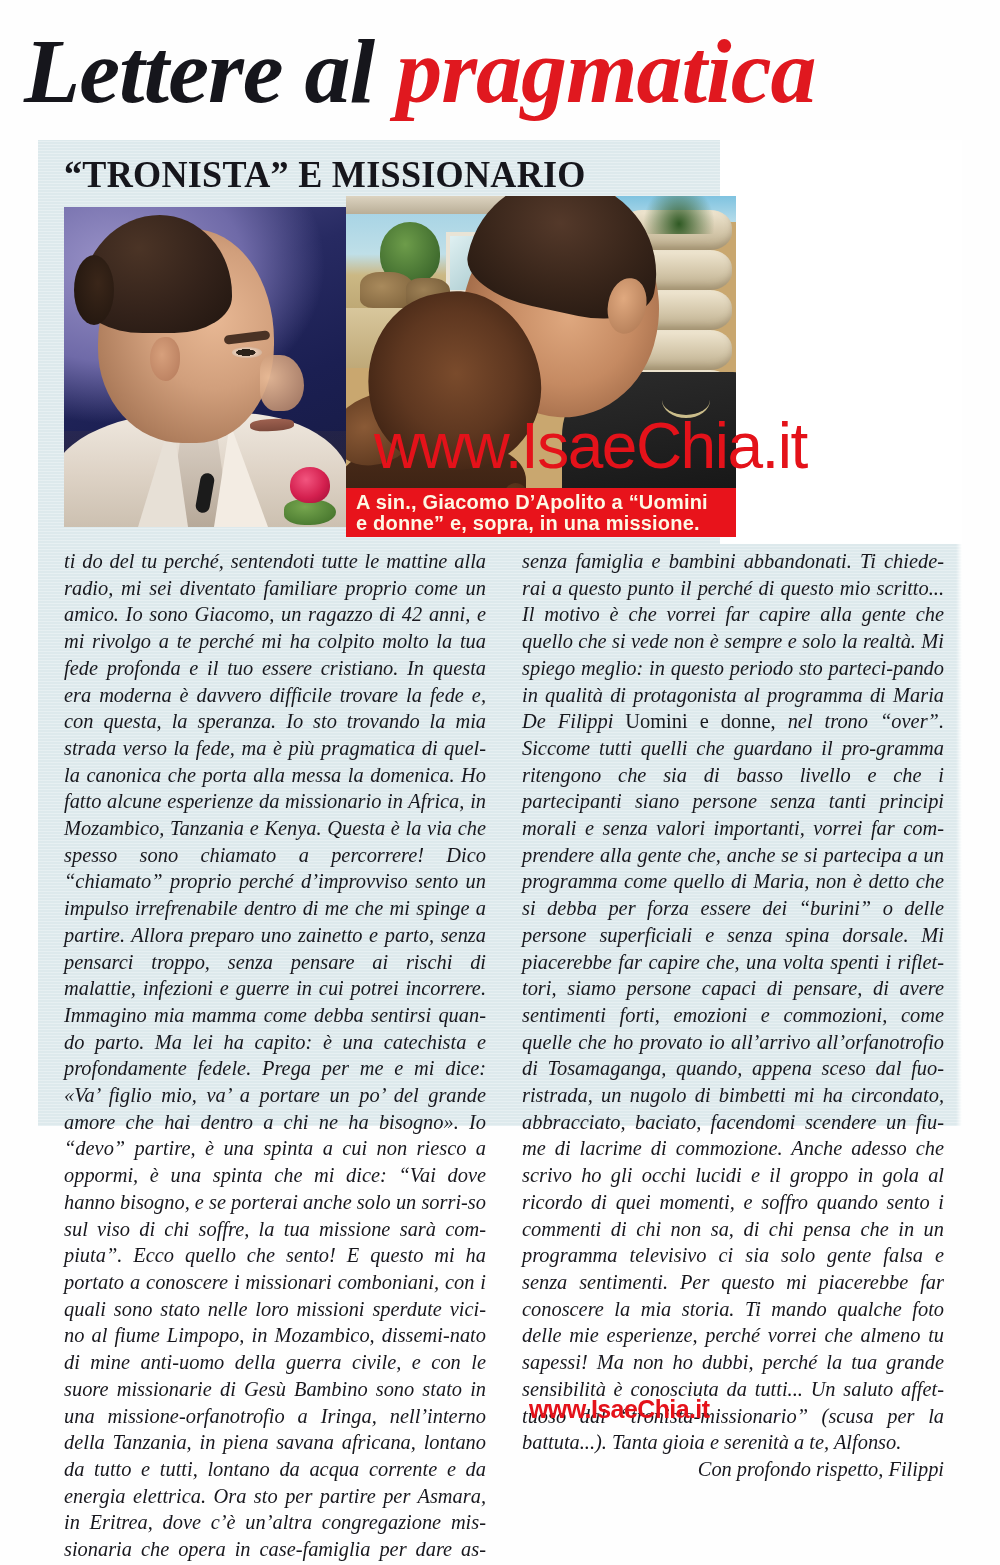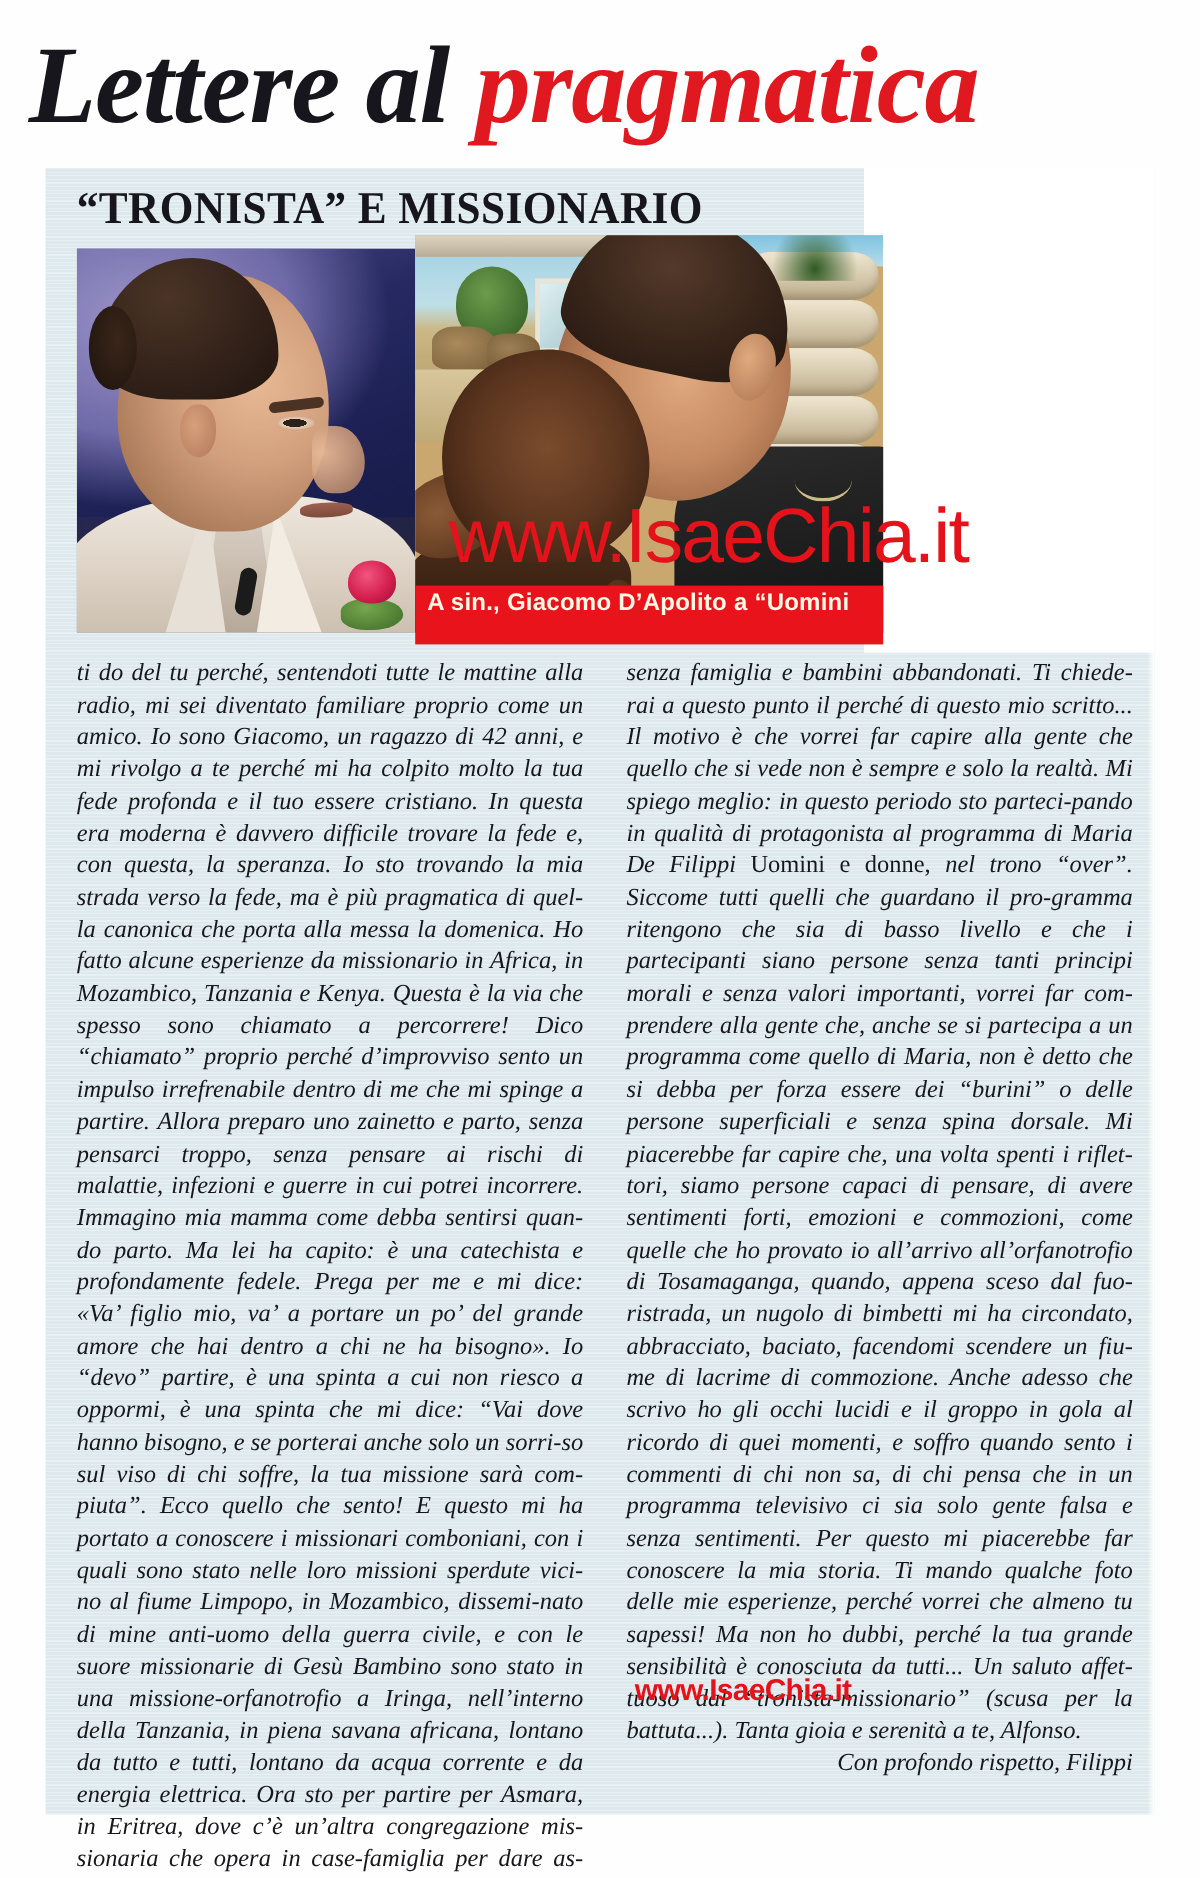--- a/index.html
+++ b/index.html
@@ -29,21 +29,21 @@
     white-space: nowrap;
     letter-spacing: -1px;
   }
   .masthead .mh-black { color: #16161c; margin-top: 20px; }
   .masthead .mh-red   { color: #e0181f; }
 
   
   .panel {
     position: absolute;
     left: 38px; top: 140px;
-    width: 924px; height: 1372px;
+    width: 924px; height: 986px;
     background: #dde9ec;
     background-image:
       repeating-linear-gradient(0deg, rgba(255,255,255,.30) 0 1px, rgba(0,0,0,0) 1px 3px);
   }
   
   .panel-white-block {
     position: absolute;
     left: 682px; top: 0px;
     width: 242px; height: 404px;
     background: #ffffff;
@@ -422,20 +422,21 @@
         <div class="child-body"></div>
         <div class="child-arm"></div>
         <div class="child-head">
           <div class="child-ear"></div>
         </div>
       </div>
     </div>
 
     <div class="caption-box">
       <div class="cap-line">A sin., Giacomo D’Apolito a “Uomini</div>
+      <div class="cap-line">e donne” e, sopra, in una missione.</div>
     </div>
 
     <div class="columns">
 
       <div class="col col-left">
         <p>ti do del tu perché, sentendoti tutte le mattine alla radio, mi sei diventato familiare proprio come un amico. Io sono Giacomo, un ragazzo di 42 anni, e mi rivolgo a te perché mi ha colpito molto la tua fede profonda e il tuo essere cristiano. In questa era moderna è davvero difficile trovare la fede e, con questa, la speranza. Io sto trovando la mia strada verso la fede, ma è più pragmatica di quel-la canonica che porta alla messa la domenica. Ho fatto alcune esperienze da missionario in Africa, in Mozambico, Tanzania e Kenya. Questa è la via che spesso sono chiamato a percorrere! Dico “chiamato” proprio perché d’improvviso sento un impulso irrefrenabile dentro di me che mi spinge a partire. Allora preparo uno zainetto e parto, senza pensarci troppo, senza pensare ai rischi di malattie, infezioni e guerre in cui potrei incorrere. Immagino mia mamma come debba sentirsi quan-do parto. Ma lei ha capito: è una catechista e profondamente fedele. Prega per me e mi dice: «Va’ figlio mio, va’ a portare un po’ del grande amore che hai dentro a chi ne ha bisogno». Io “devo” partire, è una spinta a cui non riesco a oppormi, è una spinta che mi dice: “Vai dove hanno bisogno, e se porterai anche solo un sorri-so sul viso di chi soffre, la tua missione sarà com-piuta”. Ecco quello che sento! E questo mi ha portato a conoscere i missionari comboniani, con i quali sono stato nelle loro missioni sperdute vici-no al fiume Limpopo, in Mozambico, dissemi-nato di mine anti-uomo della guerra civile, e con le suore missionarie di Gesù Bambino sono stato in una missione-orfanotrofio a Iringa, nell’interno della Tanzania, in piena savana africana, lontano da tutto e tutti, lontano da acqua corrente e da energia elettrica. Ora sto per partire per Asmara, in Eritrea, dove c’è un’altra congregazione mis-sionaria che opera in case-famiglia per dare as-sistenza e supporto a donne violentate, anziani</p>
       </div>
 
       <div class="col col-right">
         <p><span>senza famiglia e bambini abbandonati. Ti chiede-rai a questo punto il perché di questo mio scritto... Il motivo è che vorrei far capire alla gente che quello che si vede non è sempre e solo la realtà. Mi spiego meglio: in questo periodo sto parteci-pando in qualità di protagonista al programma di Maria De Filippi </span><span class="roman">Uomini e donne,</span><span> nel trono “over”. Siccome tutti quelli che guardano il pro-gramma ritengono che sia di basso livello e che i partecipanti siano persone senza tanti principi morali e senza valori importanti, vorrei far com-prendere alla gente che, anche se si partecipa a un programma come quello di Maria, non è detto che si debba per forza essere dei “burini” o delle persone superficiali e senza spina dorsale. Mi piacerebbe far capire che, una volta spenti i riflet-tori, siamo persone capaci di pensare, di avere sentimenti forti, emozioni e commozioni, come quelle che ho provato io all’arrivo all’orfanotrofio di Tosamaganga, quando, appena sceso dal fuo-ristrada, un nugolo di bimbetti mi ha circondato, abbracciato, baciato, facendomi scendere un fiu-me di lacrime di commozione. Anche adesso che scrivo ho gli occhi lucidi e il groppo in gola al ricordo di quei momenti, e soffro quando sento i commenti di chi non sa, di chi pensa che in un programma televisivo ci sia solo gente falsa e senza sentimenti. Per questo mi piacerebbe far conoscere la mia storia. Ti mando qualche foto delle mie esperienze, perché vorrei che almeno tu sapessi! Ma non ho dubbi, perché la tua grande sensibilità è conosciuta da tutti... Un saluto affet-tuoso dal “tronista-missionario” (scusa per la battuta...). Tanta gioia e serenità a te, Alfonso.</span></p>

